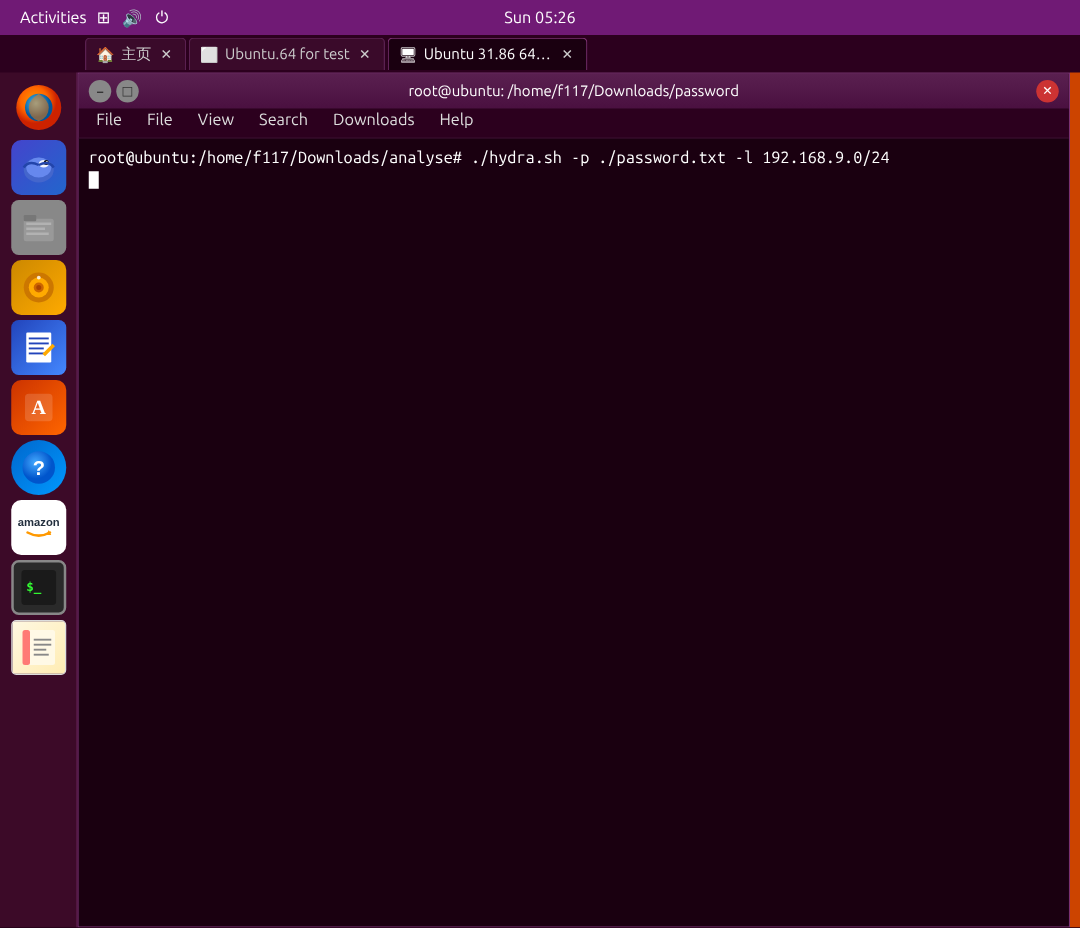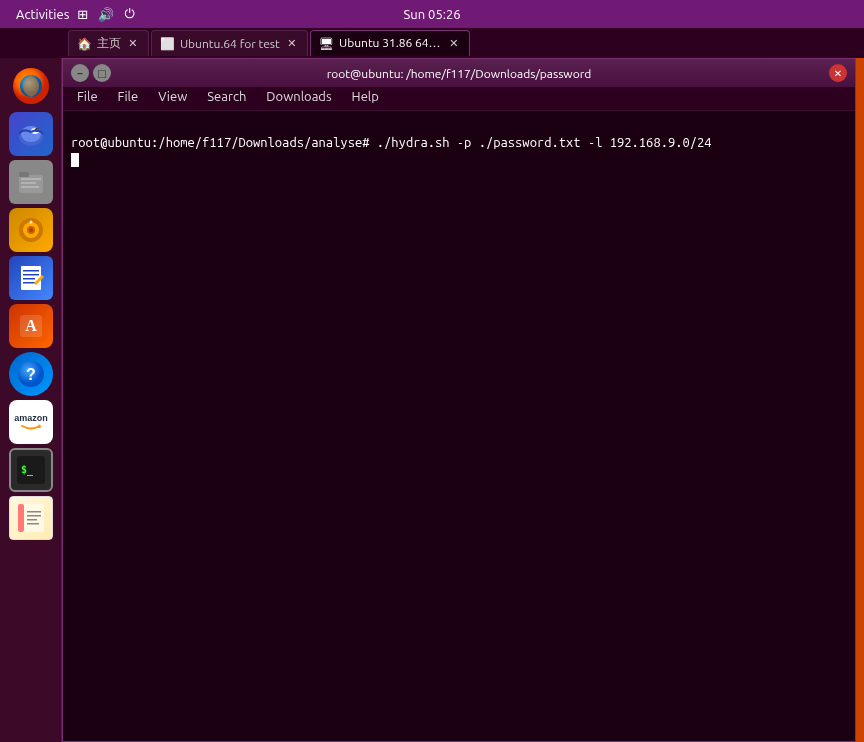--- a/index.html
+++ b/index.html
@@ -253,21 +253,21 @@
       color: #ddd;
       font-size: 13px;
       padding: 2px 10px;
       cursor: pointer;
       border-radius: 3px;
     }
 
     .terminal-body {
       flex: 1;
       background: #1a0010;
-      padding: 22px 8px;
+      padding: 6px 8px;
       color: #ffffff;
       font-family: 'Ubuntu Mono', 'DejaVu Sans Mono', 'Courier New', monospace;
       font-size: 13px;
       line-height: 1.4;
       overflow: hidden;
       position: relative;
     }
     .terminal-line {
       white-space: pre-wrap;
       word-break: break-all;

